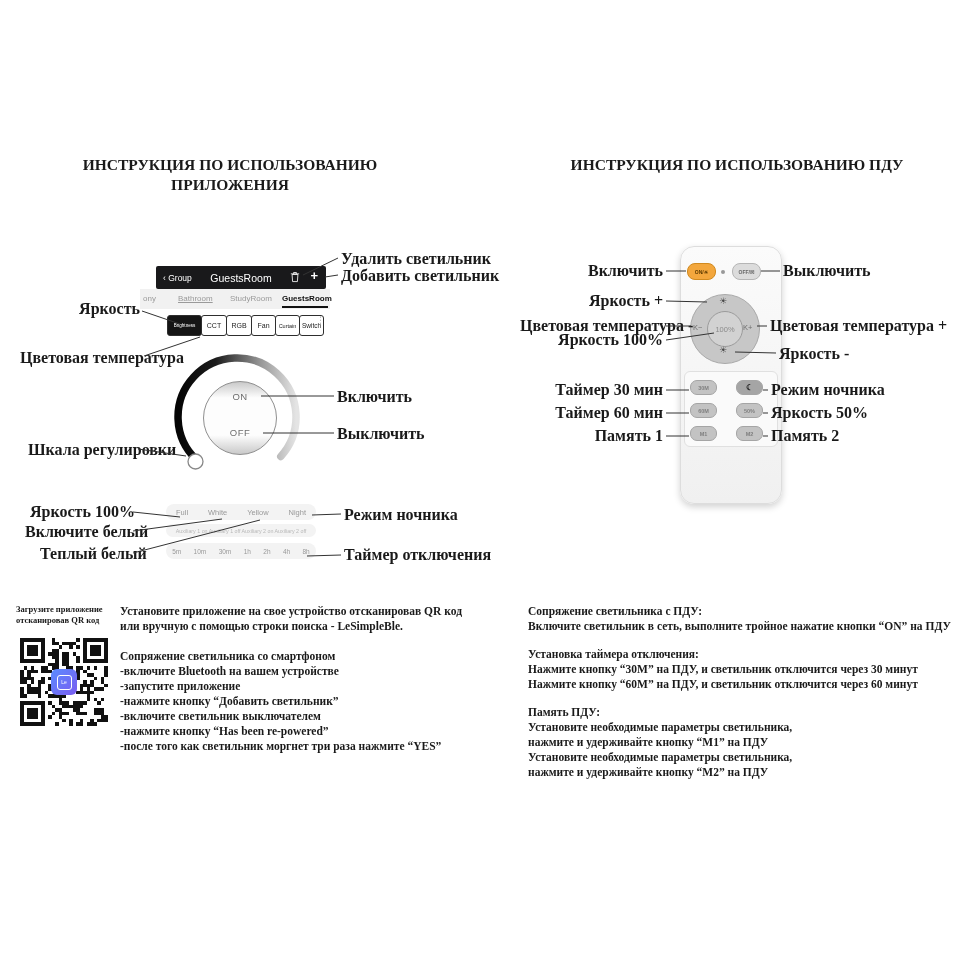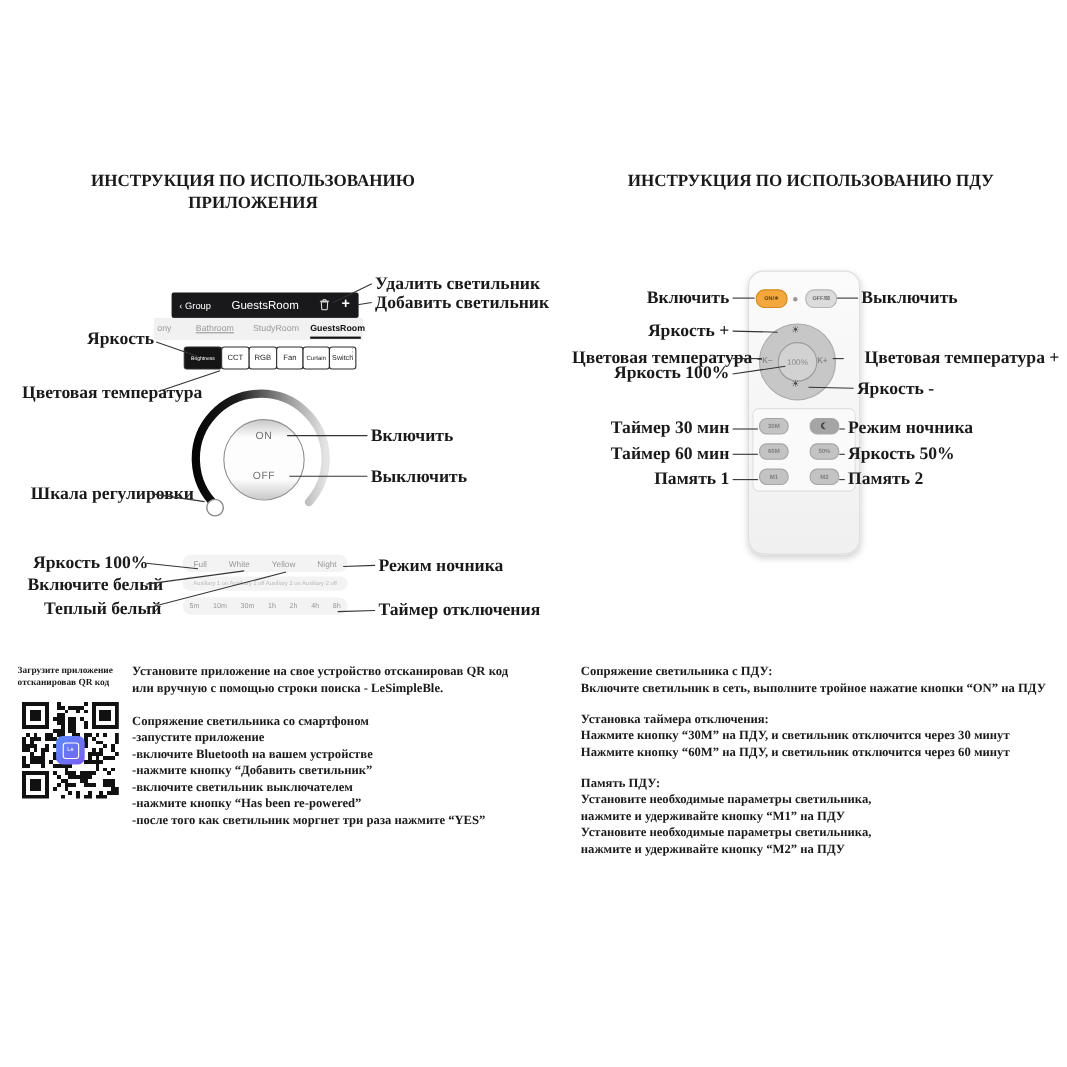--- a/index.html
+++ b/index.html
@@ -336,22 +336,22 @@
       <rect x="2" y="20" width="3" height="3" fill="#111"></rect>
     </svg>
   <div class="abs app-icon">
     <span class="app-icon-inner">Le</span>
   </div>
 
   <div class="abs bodytxt" style="left:120px;top:604px;width:362px;">
     <div>Установите приложение на свое устройство отсканировав QR код или вручную с помощью строки поиска - LeSimpleBle.</div>
     <div style="height:13px;"></div>
     <div>Сопряжение светильника со смартфоном</div>
+    <div>-включите Bluetooth на вашем устройстве</div>
     <div>-запустите приложение</div>
-    <div>-включите Bluetooth на вашем устройстве</div>
     <div>-нажмите кнопку “Добавить светильник”</div>
     <div>-включите светильник выключателем</div>
     <div>-нажмите кнопку “Has been re-powered”</div>
     <div>-после того как светильник моргнет три раза нажмите “YES”</div>
   </div>
 
   <div class="abs remote-body"></div>
   <div class="abs rc-pill rc-on">ON/☀</div>
   <div class="abs rc-dot"></div>
   <div class="abs rc-pill rc-off">OFF/☒</div>
@@ -367,21 +367,21 @@
   <div class="rc-btn" style="left:690px;top:403px;">60M</div>
   <div class="rc-btn" style="left:736px;top:403px;">50%</div>
   <div class="rc-btn" style="left:690px;top:426px;">M1</div>
   <div class="rc-btn" style="left:736px;top:426px;">M2</div>
 
   <div class="abs callout r" style="left:545px;top:264px;width:118px;">Включить</div>
   <div class="abs callout" style="left:783px;top:264px;">Выключить</div>
   <div class="abs callout r" style="left:545px;top:294px;width:118px;">Яркость +</div>
   <div class="abs callout r" style="left:520px;top:319px;width:143px;">Цветовая температура -</div>
   <div class="abs callout r" style="left:545px;top:333px;width:118px;">Яркость 100%</div>
-  <div class="abs callout" style="left:770px;top:319px;margin-left:16px;">Цветовая температура +</div>
+  <div class="abs callout" style="left:770px;top:319px;">Цветовая температура +</div>
   <div class="abs callout" style="left:779px;top:347px;">Яркость -</div>
   <div class="abs callout r" style="left:545px;top:383px;width:118px;">Таймер 30 мин</div>
   <div class="abs callout" style="left:771px;top:383px;">Режим ночника</div>
   <div class="abs callout r" style="left:545px;top:406px;width:118px;">Таймер 60 мин</div>
   <div class="abs callout" style="left:771px;top:406px;">Яркость 50%</div>
   <div class="abs callout r" style="left:545px;top:429px;width:118px;">Память 1</div>
   <div class="abs callout" style="left:771px;top:429px;text-align:right;">Память 2</div>
 
   <div class="abs bodytxt" style="left:528px;top:604px;width:440px;">
     <div class="sec">

